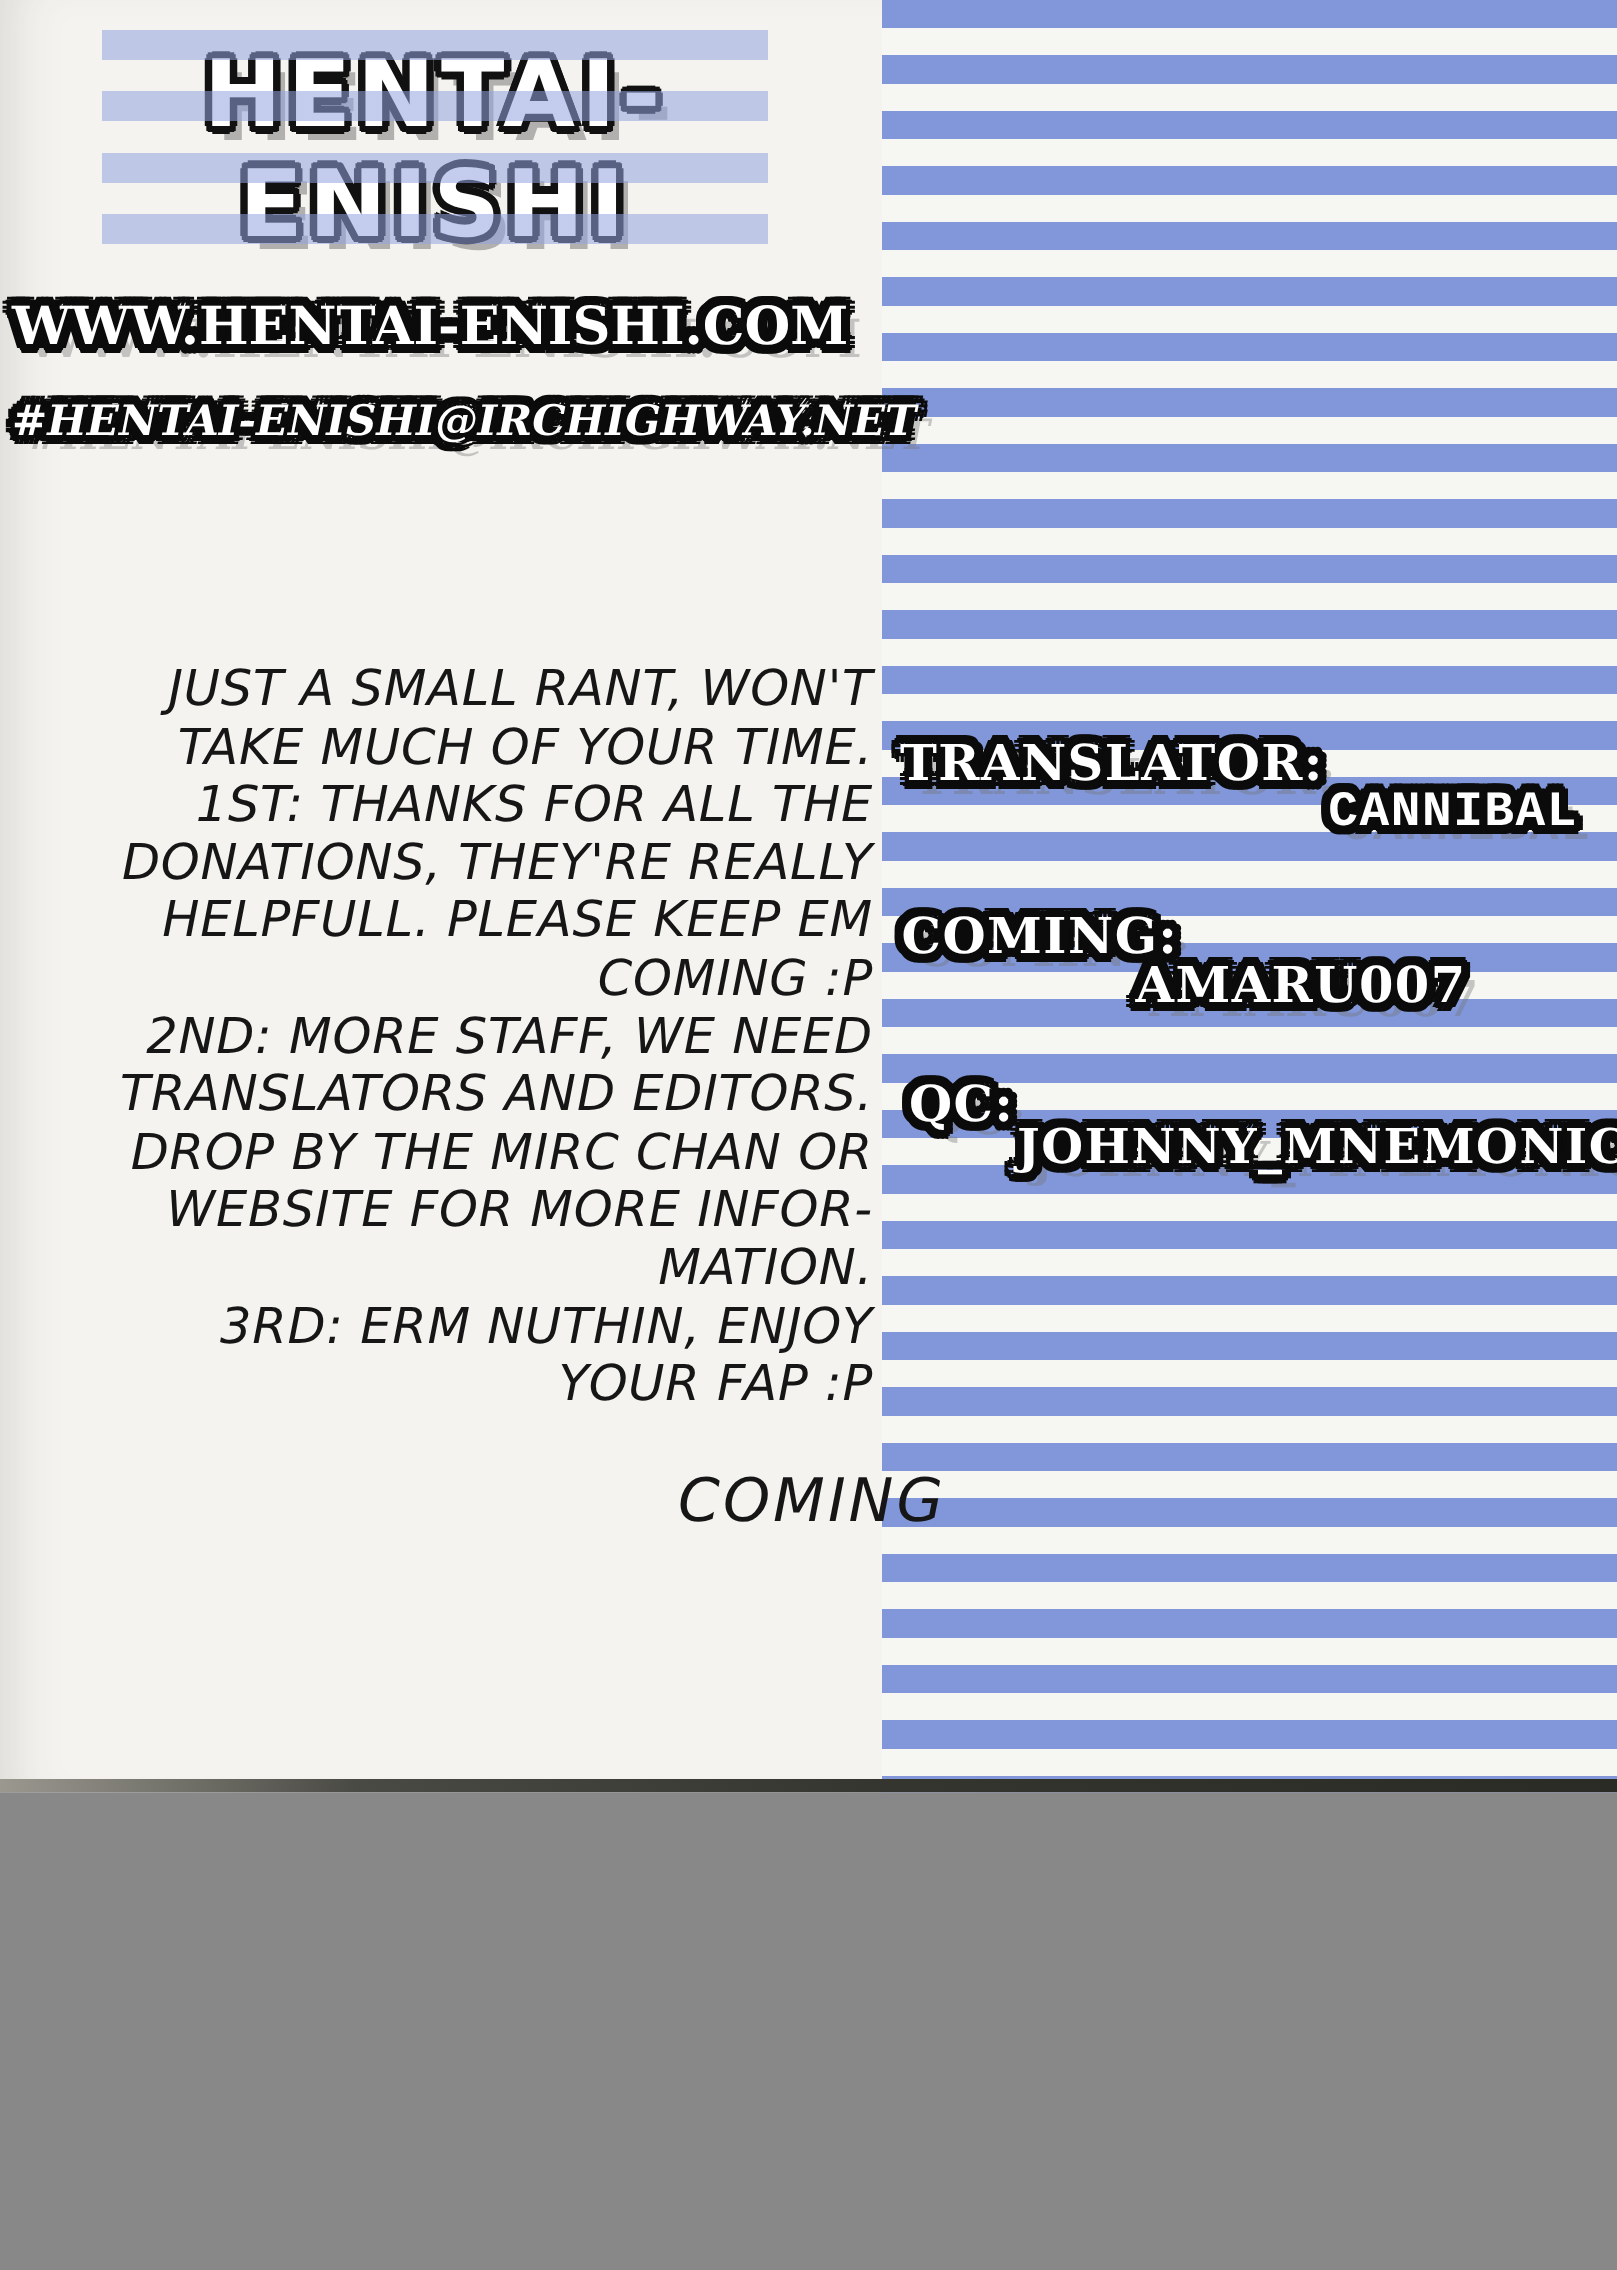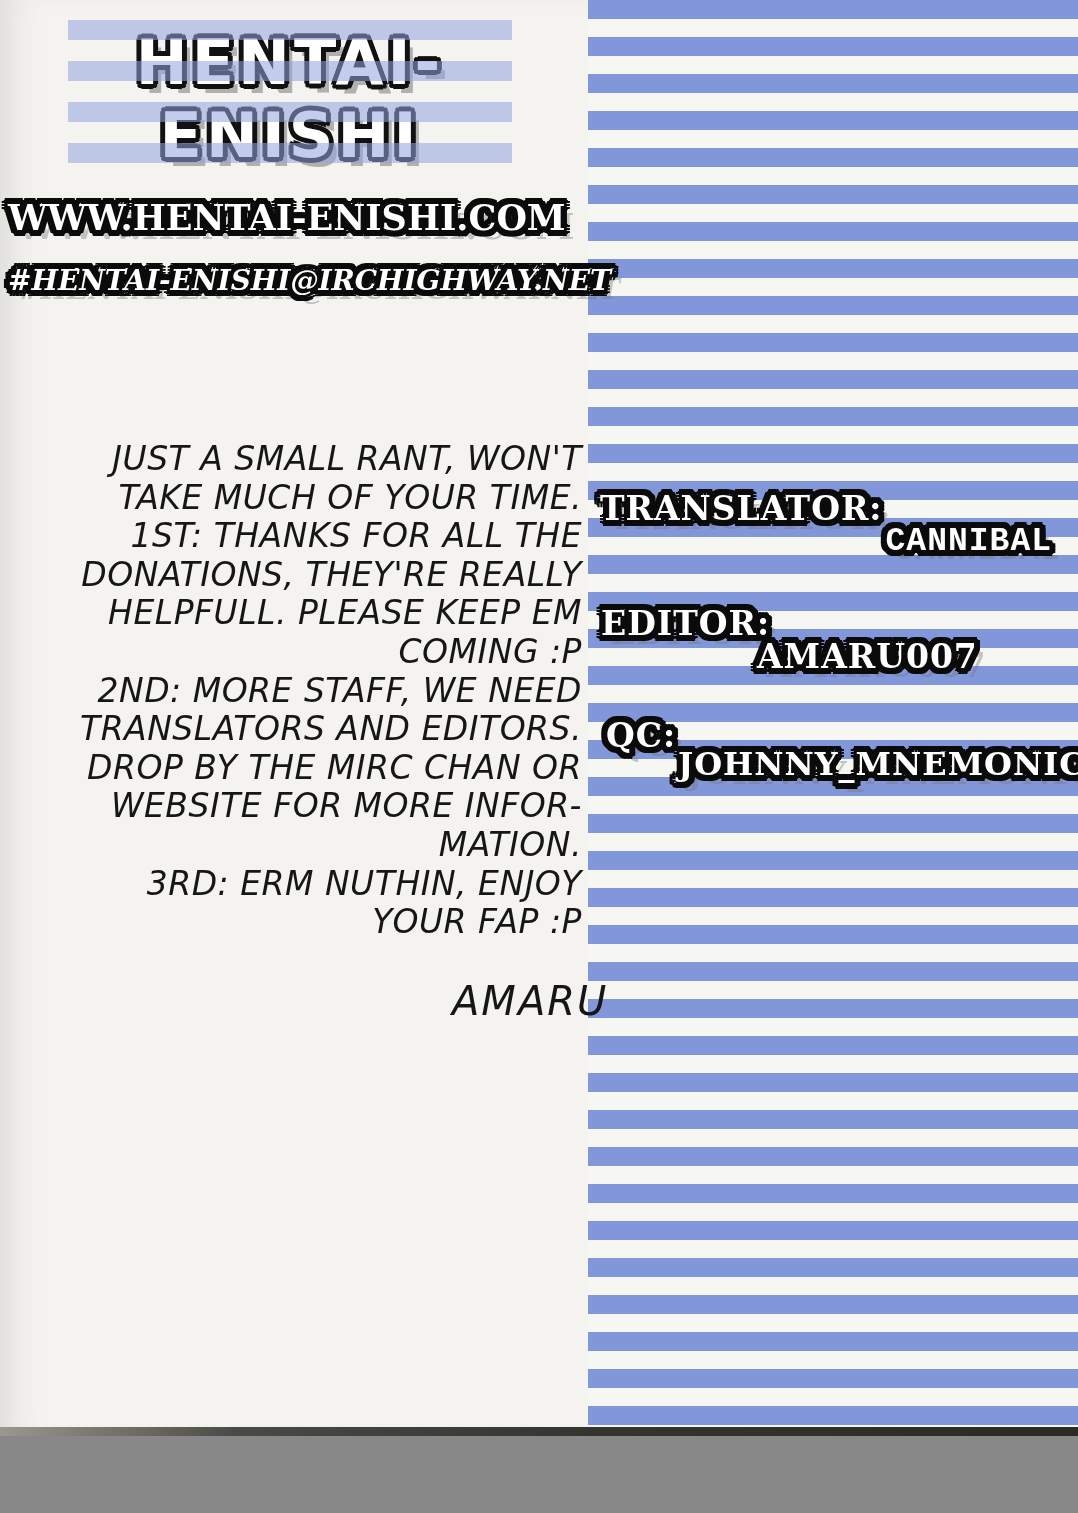--- a/index.html
+++ b/index.html
@@ -1,18 +1,18 @@
 <!DOCTYPE html>
 <html><head>
 <meta charset="utf-8">
 <style>
   html,body{margin:0;padding:0;background:#888;}
   .page{
     position:relative;
-    width:1078px;height:1436px;
+    width:1078px;height:1195px;
     margin:0 auto;
     background:#f4f3ef;
     overflow:hidden;
     font-family:"DejaVu Sans", sans-serif;
     box-shadow: inset 30px 0 40px -28px rgba(60,60,60,.18);
   }
   
   .stripes{
     position:absolute;left:588px;top:0;width:490px;height:1513px;
     background:repeating-linear-gradient(180deg,
@@ -111,24 +111,24 @@
 2ND: MORE STAFF, WE NEED
 TRANSLATORS AND EDITORS.
 DROP BY THE MIRC CHAN OR
 WEBSITE FOR MORE INFOR-
 MATION.
 3RD: ERM NUTHIN, ENJOY
 YOUR FAP :P</div>
 
   <div class="ow credit c-translator">TRANSLATOR:</div>
   <div class="ow credit c-cannibal">CANNIBAL</div>
-  <div class="ow credit c-editor">EDITOR:</div>
+  <div class="ow credit c-editor">COMING:</div>
   <div class="ow credit c-amaru007">AMARU007</div>
   <div class="ow credit c-qc">QC:</div>
   <div class="ow credit c-johnny">JOHNNY_MNEMONIC</div>
 
-  <div class="signature">AMARU</div>
+  <div class="signature">COMING</div>
 
   <div class="footer-line">サークル「地下世界」パルコ長嶋　サイト◆http://www.linkclub.or.jp/~kangiten/</div>
 
   <div class="bottom-edge"></div>
 
 </div>
 
 </body></html>

